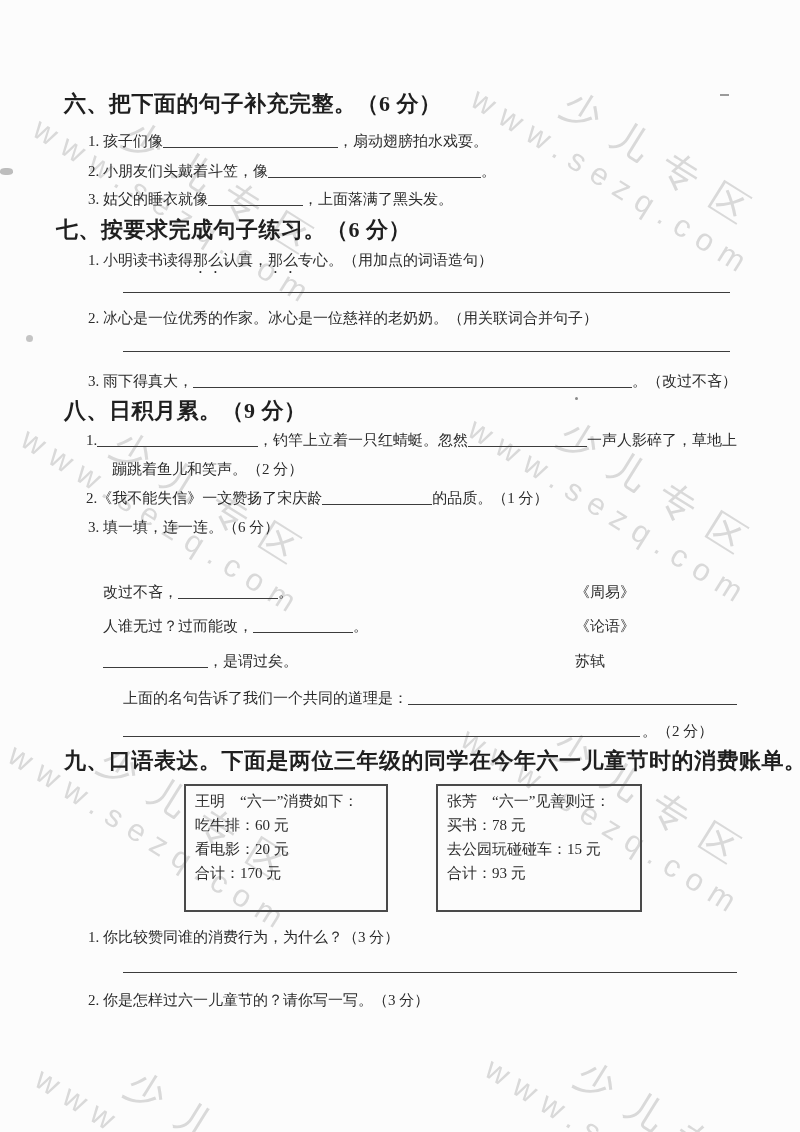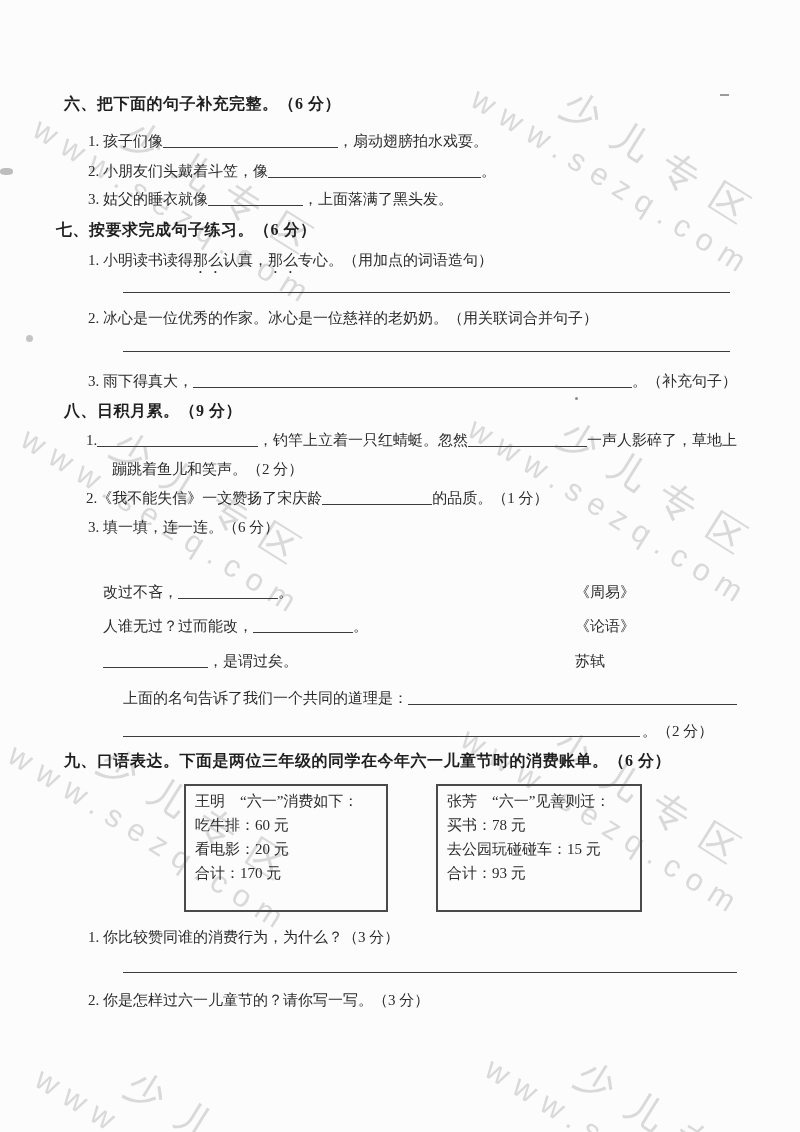--- a/index.html
+++ b/index.html
@@ -13,21 +13,21 @@
   .wm-layer { position:absolute; inset:0; z-index:0; }
   .wm { position:absolute; transform:rotate(32deg); transform-origin:left top;
         color:#d9d9d9; white-space:nowrap; line-height:1; }
   .wm-cn { display:block; font-size:38px; letter-spacing:20px; margin-left:80px;
            font-family:"Liberation Sans","DejaVu Sans",sans-serif; }
   .wm-en { display:block; font-size:31px; letter-spacing:10px; margin-top:10px;
            font-family:"Liberation Sans","DejaVu Sans",sans-serif; }
   
   .row { position:absolute; z-index:1; white-space:nowrap;
          font-size:15px; line-height:20px; }
-  .hdr { font-weight:700; font-size:16px; color:#1f1f1f; letter-spacing:0.5px;font-family:Liberation Serif, serif; }
+  .hdr { font-weight:700; font-size:22px; color:#1f1f1f; letter-spacing:0.5px;font-family:Liberation Serif, serif; }
   .flex { display:flex; align-items:baseline; }
   .flex > span { flex:0 0 auto;font-family:Liberation Serif, serif; }
   .blank { display:inline-block; border-bottom:1.4px solid #3c3c3c;
            height:13px; vertical-align:-2px; }
   .flex > .blank { flex:1 1 auto; align-self:flex-end; margin-bottom:3px; }
   .ansline { position:absolute; z-index:1; border-bottom:1.4px solid #3c3c3c; height:0; }
   .em-dot { -webkit-text-emphasis:filled dot #2b2b2b; -webkit-text-emphasis-position:under;
             text-emphasis:filled dot #2b2b2b; text-emphasis-position:under left; }
   .match-left { margin-left:103px; }
   .match-src { position:absolute; left:575px; top:0; }
@@ -90,21 +90,21 @@
   <div class="row" style="left:88px;top:189px"><span>3. 姑父的睡衣就像</span><span class="blank" style="width:95px"></span><span>，上面落满了黑头发。</span></div>
 
   <div class="row hdr" style="left:56px;top:220px">七、按要求完成句子练习。（6 分）</div>
   <div class="row" style="left:88px;top:250px"><span>1. 小明读书读得</span><span class="em-dot">那么</span><span>认真，</span><span class="em-dot">那么</span><span>专心。（用加点的词语造句）</span></div>
   <div class="ansline" style="left:123px;top:292px;width:607px"></div>
   <div class="row" style="left:88px;top:308px">2. 冰心是一位优秀的作家。冰心是一位慈祥的老奶奶。（用关联词合并句子）</div>
   <div class="ansline" style="left:123px;top:351px;width:607px"></div>
   <div class="row flex" style="left:88px;top:371px;width:649px">
       <span>3. 雨下得真大，</span>
       <span class="blank"></span>
-      <span>。（补充句子）</span>
+      <span>。（改过不吝）</span>
     </div>
 
   <div class="row hdr" style="left:64px;top:401px">八、日积月累。（9 分）</div>
   <div class="row flex" style="left:86px;top:430px;width:651px">
       <span>1.</span>
       <span class="blank" style="flex-grow:1.35"></span>
       <span>，钓竿上立着一只红蜻蜓。忽然</span>
       <span class="blank"></span>
       <span>一声人影碎了，草地上</span>
     </div>

